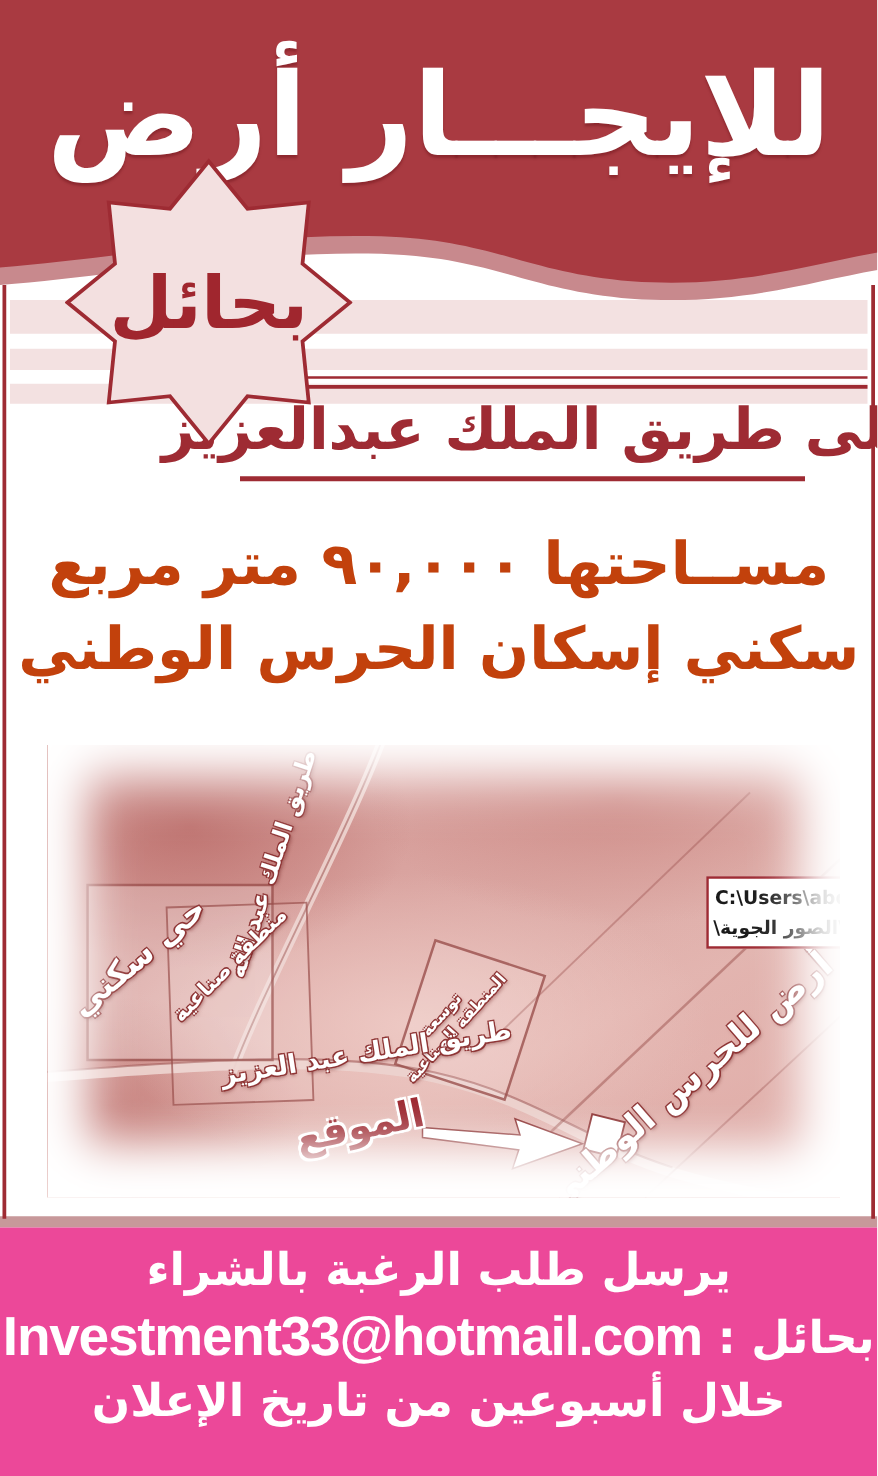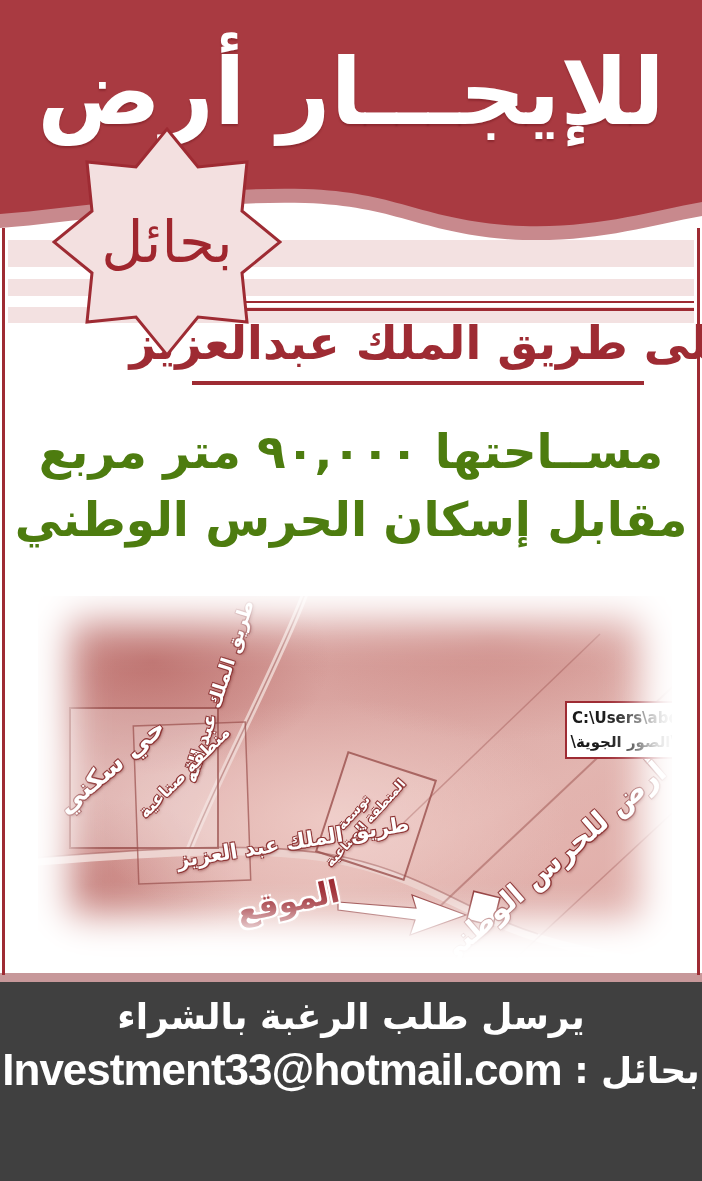--- a/index.html
+++ b/index.html
@@ -26,31 +26,31 @@
   .vline.left { left:2px; } .vline.right { right:2px; }
   .rule { position:absolute; background:#9e2b33; z-index:2; }
   .rule-top1 { top:301px; left:180px; right:8px; height:2px; }
   .rule-top2 { top:308px; left:180px; right:8px; height:3px; }
   .rule-bottom { top:381px; left:192px; width:452px; height:4px; }
   
   .star-wrap { position:absolute; left:52px; top:126px; width:230px; height:232px; z-index:4; }
   .star-label {
     position:absolute; left:0; top:0; width:230px; height:232px;
     display:flex; align-items:center; justify-content:center;
-    color:#a0262e; font-weight:normal; font-size:58px; direction:rtl;
+    color:#a0262e; font-weight:bold; font-size:58px; direction:rtl;
   }
   
   .road-title {
     position:absolute; top:303px; left:175px; width:520px; height:80px; z-index:3;
     display:flex; align-items:center; justify-content:center;
     color:#9e2b33; font-weight:bold; font-size:46px; direction:rtl; white-space:nowrap;
   }
   .details {
     position:absolute; top:418px; left:0; width:702px; z-index:3;
-    text-align:center; color:#4d7c0f; font-weight:bold; font-size:47px;
+    text-align:center; color:#c2410c; font-weight:bold; font-size:47px;
     direction:rtl; line-height:1.45;
   }
   
   .map {
     position:absolute; left:38px; top:596px; width:634px; height:362px;
     overflow:hidden; z-index:2;
     background:
       radial-gradient(ellipse 40% 45% at 18% 18%, rgba(165,70,68,.45), transparent 70%),
       radial-gradient(ellipse 45% 40% at 72% 12%, rgba(190,105,100,.38), transparent 70%),
       radial-gradient(ellipse 50% 45% at 46% 62%, rgba(240,205,200,.85), transparent 75%),
@@ -83,21 +83,21 @@
   .path-box {
     position:absolute; left:527px; top:105px; width:118px; height:58px;
     background:#fff; border:2px solid #9e2b33; padding:3px 5px;
     font-size:15px; color:#1a1a1a; font-weight:bold; line-height:1.6; overflow:hidden;
   }
   .path-box .ltr { direction:ltr; text-align:left; white-space:nowrap; }
   .path-box .rtl { direction:rtl; text-align:right; white-space:nowrap; }
   
   .rose-strip { position:absolute; left:0; top:973px; width:702px; height:9px; background:#c7989a; }
   .footer {
-    position:absolute; left:0; top:982px; width:702px; height:199px; background:#404040;
+    position:absolute; left:0; top:982px; width:702px; height:199px; background:#ec4899;
     color:#fff; text-align:center; direction:rtl; z-index:2;
   }
   .footer .request  { margin-top:14px; font-size:36px; font-weight:bold; }
   .footer .email-row{ margin-top:8px;  font-size:36px; font-weight:bold; white-space:nowrap; }
   .footer .email-row .email {
     direction:ltr; display:inline-block; font-family:Liberation Sans, sans-serif;
     font-size:44px; font-weight:bold; letter-spacing:-1px; vertical-align:-2px;
   }
   .footer .deadline { margin-top:6px; font-size:36px; font-weight:bold; }
 </style>
@@ -125,21 +125,21 @@
     <svg width="230" height="232" viewBox="0 0 230 232">
       <polygon fill="#f3e0e0" stroke="#9e2b33" stroke-width="3" points="115,3 146,41 195,36 190,85 228,116 190,147 195,196 146,191 115,229 84,191 35,196 40,147 2,116 40,85 35,36 84,41"></polygon>
     </svg>
     <div class="star-label">بحائل</div>
   </div>
 
   <div class="road-title">على طريق الملك عبدالعزيز</div>
 
   <div class="details">
     <div>مســاحتها ٩٠,٠٠٠ متر مربع</div>
-    <div>مقابل إسكان الحرس الوطني</div>
+    <div>سكني إسكان الحرس الوطني</div>
   </div>
 
   <div class="map">
     <svg class="map-geom" width="634" height="362" viewBox="0 0 634 362">
       <g fill="none" stroke="#9b514e">
         <path d="M268,-5 C240,70 170,200 148,262" stroke="#ecd2ce" stroke-width="7" opacity="0.95"></path>
         <path d="M268,-5 C240,70 170,200 148,262" stroke-width="1.5" opacity="0.55"></path>
         <path d="M-5,266 C120,256 230,248 310,266 C390,284 430,320 500,342 C560,360 610,366 640,370" stroke="#ecd2ce" stroke-width="8" opacity="0.95"></path>
         <path d="M-5,262 C120,252 230,244 310,262 C390,280 430,316 500,338" stroke-width="1.7" opacity="0.55"></path>
         <path d="M644,82 L398,314" stroke-width="2" opacity="0.5"></path>
@@ -172,15 +172,16 @@
     </div>
   </div>
 
   <div class="rose-strip"></div>
   <div class="footer">
     <div class="request">يرسل طلب الرغبة بالشراء</div>
     <div class="email-row">
       <span>بحائل :</span>
       <span class="email">Investment33@hotmail.com</span>
     </div>
+    <div class="deadline">خلال أسبوعين من تاريخ الإعلان</div>
   </div>
 
 </div>
 
 </body></html>

